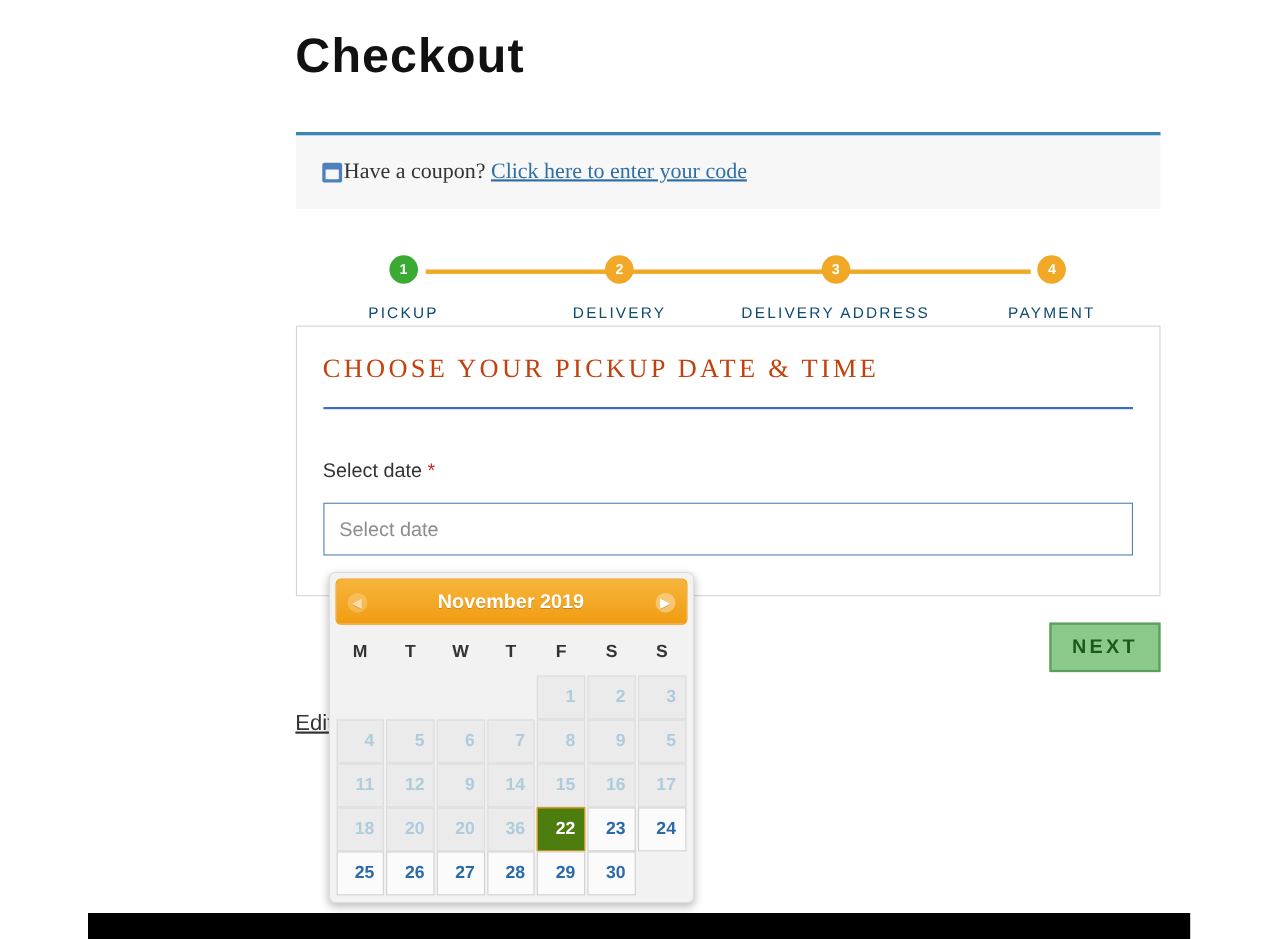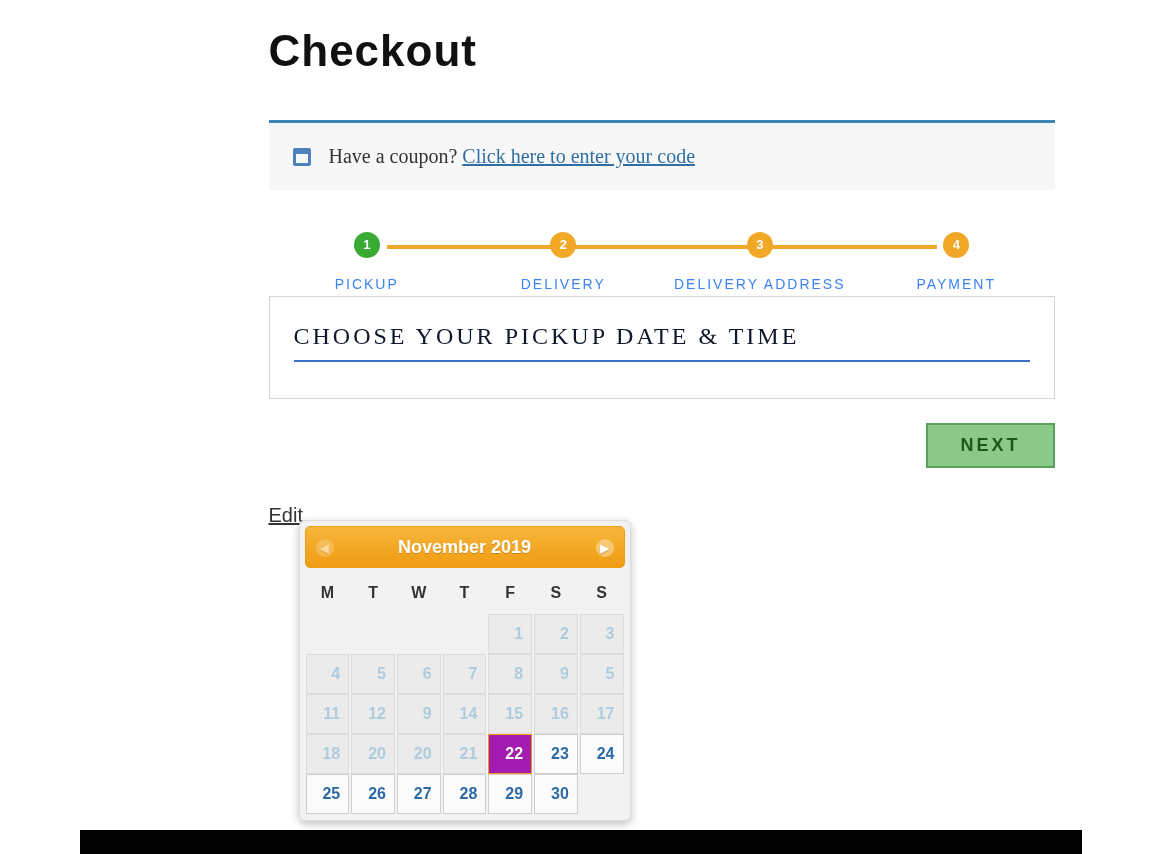--- a/index.html
+++ b/index.html
@@ -4,62 +4,62 @@
 <style>
   * { box-sizing: border-box; margin: 0; padding: 0; }
   html, body { background: #fff; }
   body { font-family: Georgia, "Times New Roman", serif; color:#222; }
   .page { width: 1002px; min-height: 854px; position: relative; margin: 0 auto; background:#fff; }
   .content { position:absolute; left:189px; top:0; right:27px; }
 
   .page-title { font-family: Arial, Helvetica, sans-serif; font-weight: 900; font-size: 44px; letter-spacing: 1px; color:#111; margin-top:26px; margin-bottom:44px; }
 
   
-  .coupon { background:#f7f7f7; border-top:3px solid #3a86b5; padding:22px 24px; display:flex; align-items:center; gap:18px; color:#333; font-family: Georgia, serif; font-size:20px; }
+  .coupon { background:#f7f7f7; border-top:3px solid #3a86b5; padding:22px 24px; display:flex; align-items:center; gap:2px; color:#333; font-family: Georgia, serif; font-size:20px; }
   .coupon .icon { width:18px; height:18px; border:3px solid #4e80bb; border-top-width:6px; border-radius:2px; display:inline-block; }
   .coupon a { color:#2f6fa3; text-decoration:underline; cursor:pointer; }
 
   
   .stepper { position:relative; margin-top:42px; height:64px; }
   .stepper .line { position:absolute; top:13px; left:118px; right:118px; height:4px; background:#f0a826; }
   .steps { display:flex; justify-content:space-between; position:relative; }
   .step { width:25%; text-align:center; position:relative; }
   .step .dot { width:26px; height:26px; border-radius:50%; background:#f0a826; color:#fff; font:700 13px/26px Arial, sans-serif; margin:0 auto; position:relative; z-index:2; }
   .step.current .dot { background:#3aaa35; }
-  .step .label { margin-top:18px; font-family: Arial, sans-serif; font-size:14px; letter-spacing:2px; color:#3b82f6; }
+  .step .label { margin-top:18px; font-family: Arial, sans-serif; font-size:14px; letter-spacing:2px; color:#0c4a6e; }
 
   
   .panel { border:1px solid #d5d5d5; padding:26px 24px 36px; }
-  .panel-title { font-family: Georgia, serif; font-size:24px; letter-spacing:3px; color:#0f172a; padding-bottom:10px; border-bottom:2px solid #3a6ec1; }
+  .panel-title { font-family: Georgia, serif; font-size:24px; letter-spacing:3px; color:#c2410c; padding-bottom:20px; border-bottom:2px solid #3a6ec1; }
   .field-row { margin-top:46px; }
   .field-label { font-family: Arial, sans-serif; font-size:18px; color:#333; }
   .req { color:#d2232a; }
   .text-input { margin-top:18px; width:100%; height:48px; border:1px solid #4e80bb; background:#fff; padding:0 14px; font-family: Arial, sans-serif; font-size:18px; color:#444; }
   .text-input::placeholder { color:#8c8c8c; }
 
   
   .next-row { text-align:right; margin-top:24px; }
-  .next-btn { background:#8bc98b; border:2px solid #5a9f5a; color:#1a5b1a; font-family: Arial, sans-serif; font-weight:700; letter-spacing:3px; font-size:18px; padding:10px 32px; cursor:pointer; }
+  .next-btn { background:#8bc98b; border:2px solid #5a9f5a; color:#1a5b1a; font-family: Arial, sans-serif; font-weight:700; letter-spacing:3px; font-size:18px; padding:10px 18px; cursor:pointer; }
 
   .edit-link { display:inline-block; font-family: Arial, sans-serif; font-size:20px; color:#333; text-decoration:underline; margin-top:36px; cursor:pointer; }
 
   
   .datepicker { position:absolute; width:332px; background:#f2f2f2; border:1px solid #ddd; border-radius:6px; box-shadow:0 3px 8px rgba(0,0,0,0.25); font-family: Arial, sans-serif; z-index:10; padding-bottom:6px; }
   .dp-header { background:linear-gradient(#f7b53c,#f09c12); border:1px solid #f09c12; margin:5px 5px 0; border-radius:5px; color:#fff; height:42px; display:flex; align-items:center; justify-content:center; position:relative; font-weight:700; font-size:18px; text-shadow:0 1px 0 rgba(0,0,0,0.2); }
   .dp-nav { position:absolute; top:12px; width:18px; height:18px; border-radius:50%; background:rgba(255,255,255,0.35); display:flex; align-items:center; justify-content:center; font-size:11px; cursor:pointer; color:#fff; }
   .dp-nav.prev { left:10px; opacity:.6; cursor:default; }
   .dp-nav.next { right:10px; }
   .dp-head-row, .dp-row { display:grid; grid-template-columns:repeat(7,1fr); padding:0 6px; gap:2px; }
   .dp-head-row { margin-top:10px; margin-bottom:6px; }
   .dp-dow { text-align:center; font-weight:700; color:#333; font-size:16px; padding:6px 0; }
   .dp-cell { height:40px; display:flex; align-items:center; justify-content:flex-end; padding-right:8px; font-weight:700; font-size:16px; }
   .dp-cell.blank { visibility:hidden; }
   .dp-cell.past { background:#ebebeb; border:1px solid #dcdcdc; color:#aeccdc; cursor:default; }
   .dp-cell.avail { background:#fbfbfb; border:1px solid #cfcfcf; color:#2c6aa7; cursor:pointer;text-align:center; }
-  .dp-cell.today { background:#a21caf; border:1px solid #f29a12; color:#fff; cursor:pointer; }
+  .dp-cell.today { background:#4d7c0f; border:1px solid #f29a12; color:#fff; cursor:pointer; }
 
   .bottom-bar { position:absolute; left:0; right:0; bottom:0; height:24px; background:#000; }
 </style>
 </head>
 <body>
 
 <div class="page">
   <div class="content">
     <h1 class="page-title">Checkout</h1>
 
@@ -89,20 +89,26 @@
         <div class="step">
           <div class="dot">4</div>
           <div class="label">PAYMENT</div>
         </div>
       </div>
     </div>
 
     <div class="panel">
       <div class="panel-title">CHOOSE YOUR PICKUP DATE &amp; TIME</div>
 
+      <div class="field-row">
+        <div class="field-label">
+          <span>Select date </span><span class="req">*</span>
+        </div>
+        <input type="text" class="text-input" placeholder="Select date" style="">
+      </div>
     </div>
 
     <div class="next-row">
       <button class="next-btn">NEXT</button>
     </div>
 
     <a class="edit-link">Edit</a>
   </div>
 
   <div class="datepicker" style="left:219px; top:520px;">
@@ -149,21 +155,21 @@
           <div class="dp-cell past">9</div>
           <div class="dp-cell past">14</div>
           <div class="dp-cell past">15</div>
           <div class="dp-cell past">16</div>
           <div class="dp-cell past">17</div>
         </div>
         <div class="dp-row">
           <div class="dp-cell past">18</div>
           <div class="dp-cell past">20</div>
           <div class="dp-cell past">20</div>
-          <div class="dp-cell past">21</div>
+          <div class="dp-cell past">36</div>
           <div class="dp-cell today">22</div>
           <div class="dp-cell avail">23</div>
           <div class="dp-cell avail">24</div>
         </div>
         <div class="dp-row">
           <div class="dp-cell avail">25</div>
           <div class="dp-cell avail">26</div>
           <div class="dp-cell avail">27</div>
           <div class="dp-cell avail">28</div>
           <div class="dp-cell avail">29</div>

